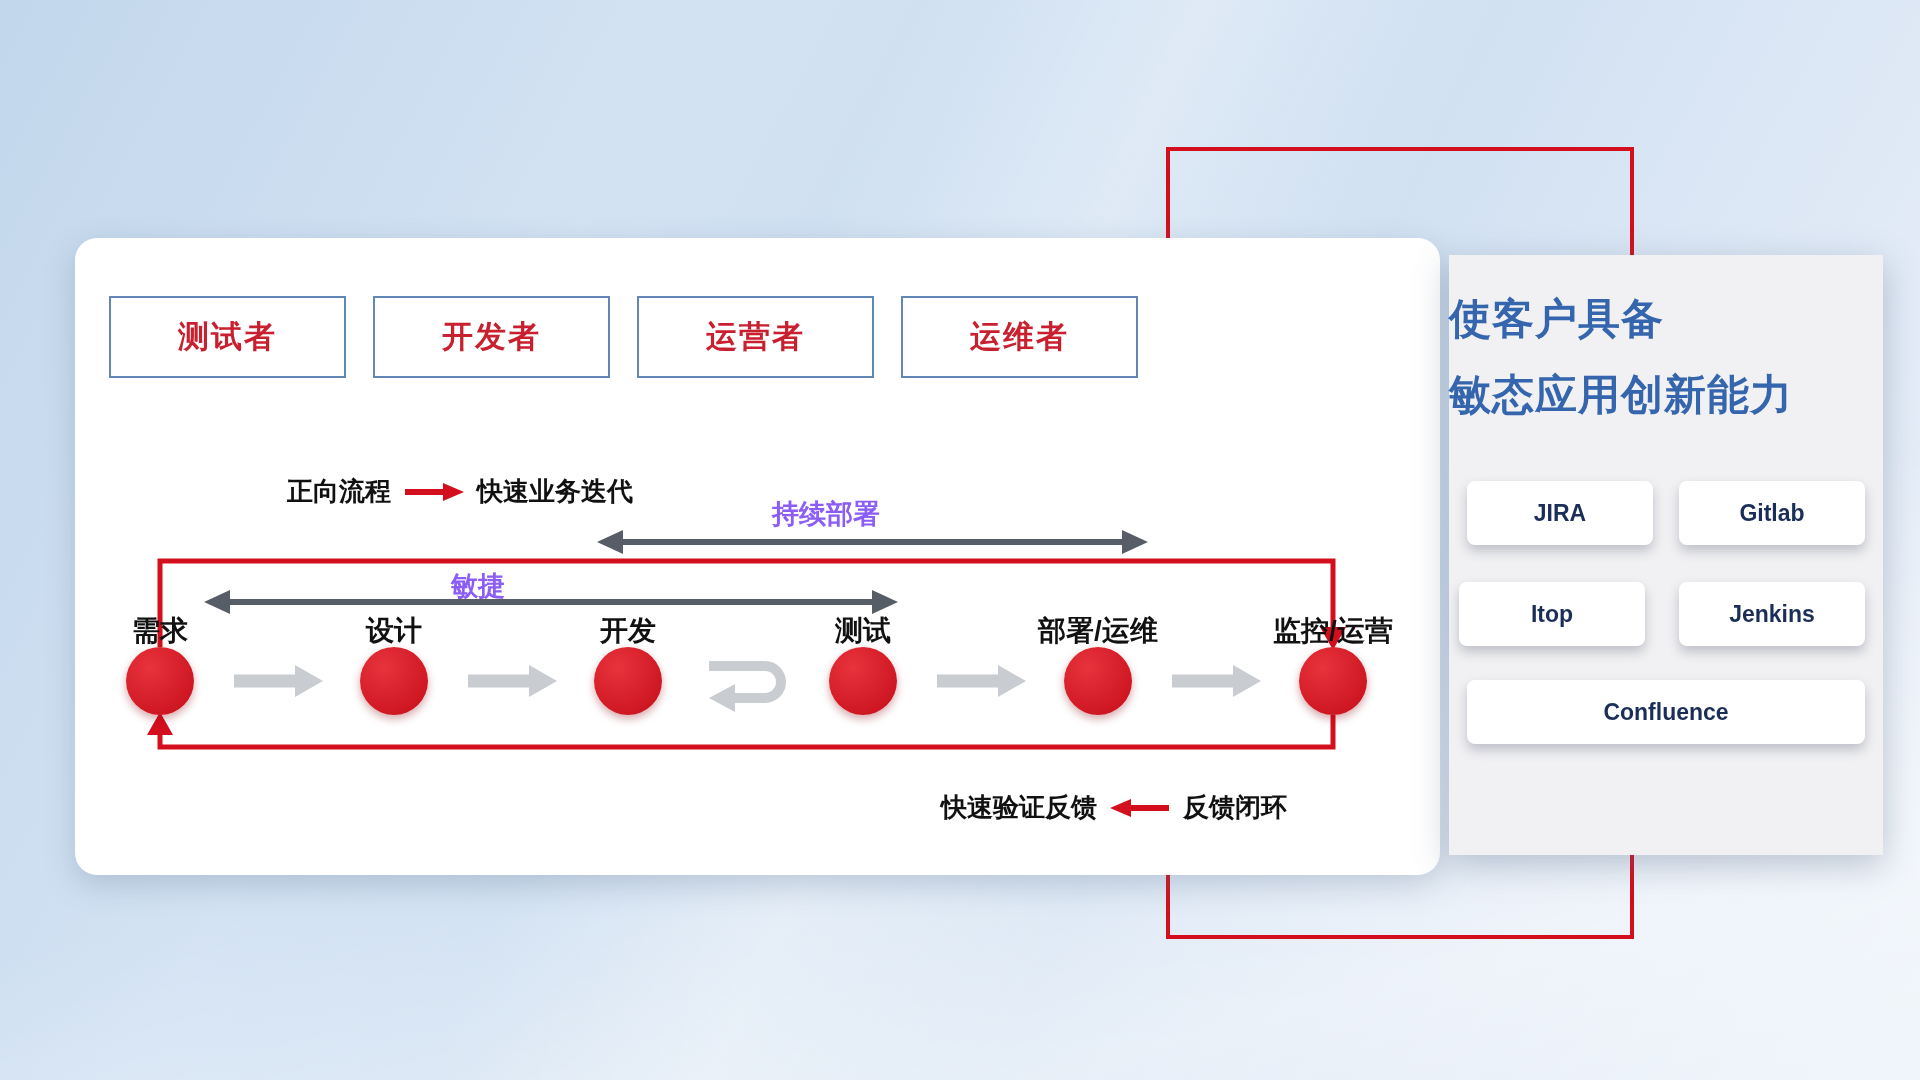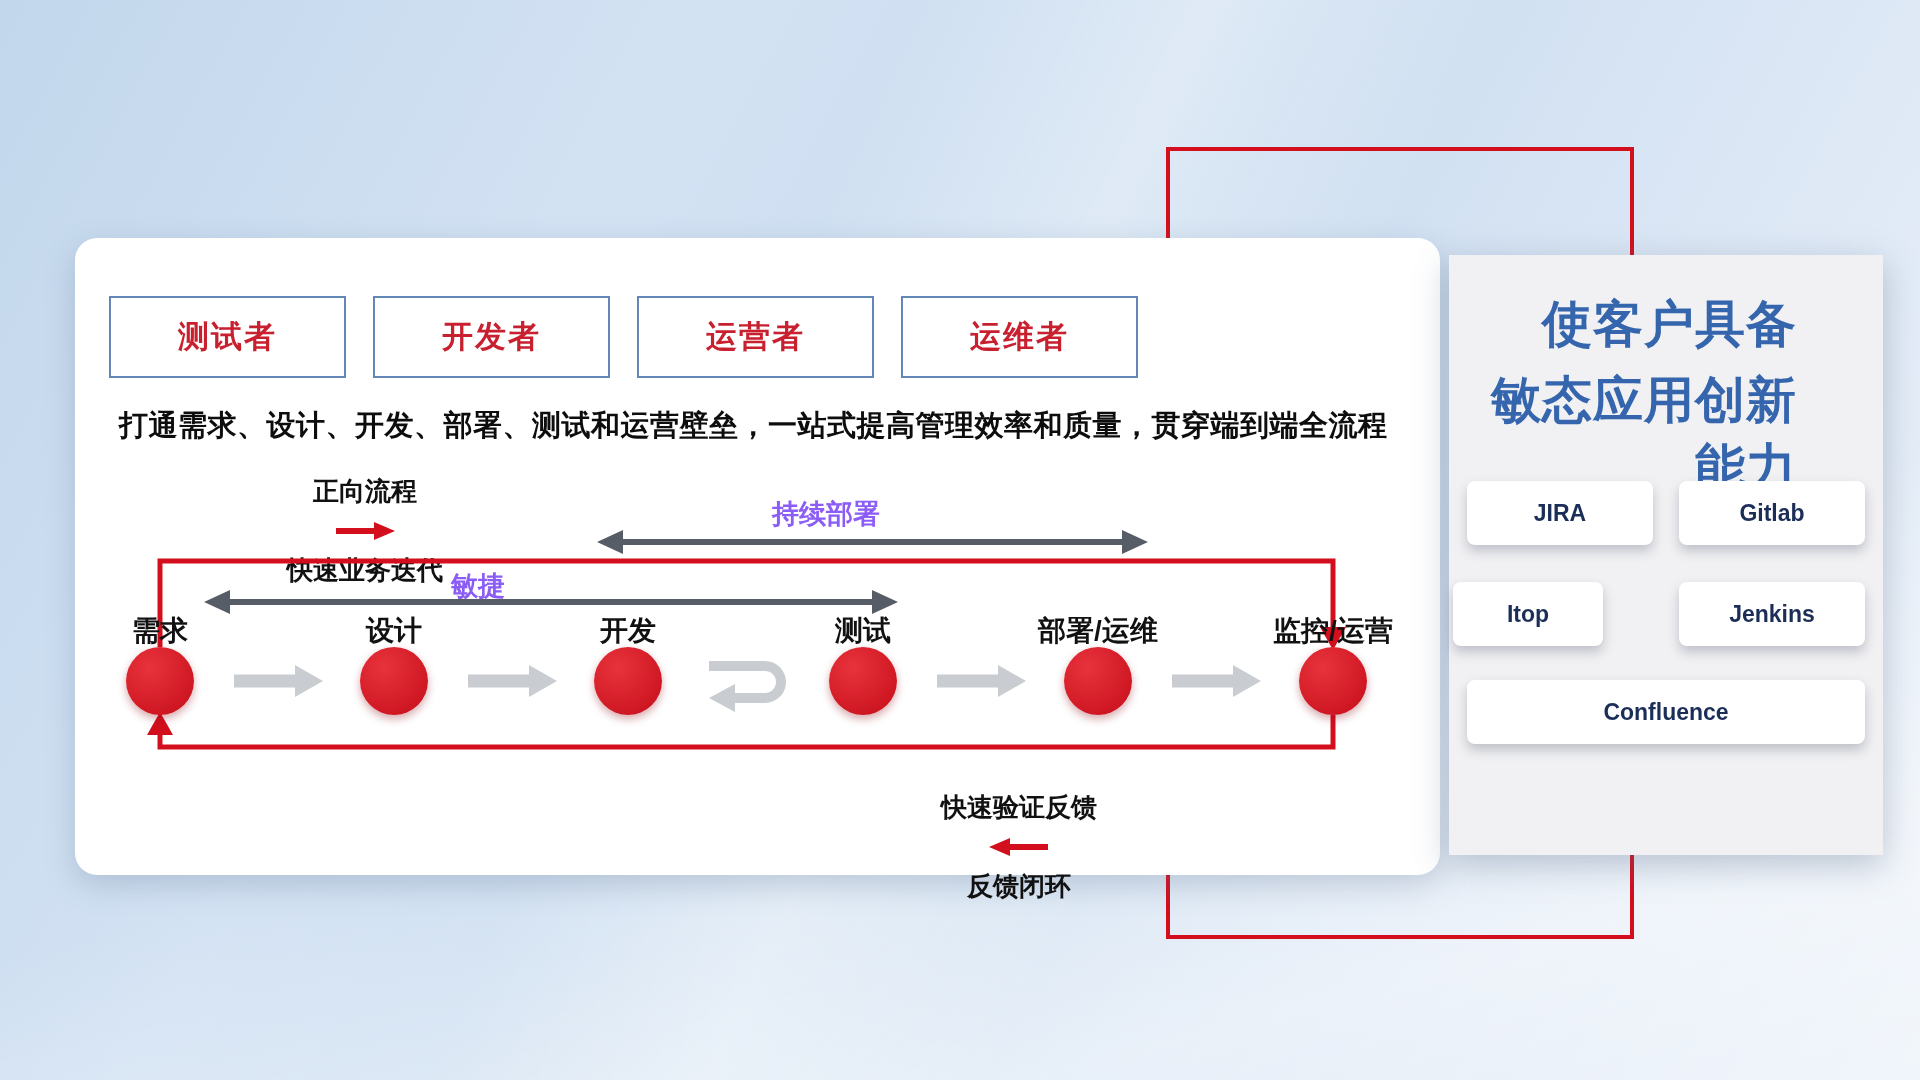--- a/index.html
+++ b/index.html
@@ -23,41 +23,41 @@
     position:absolute;left:75px;top:238px;width:1365px;height:637px;
     background:#ffffff;border-radius:22px;z-index:2;
     box-shadow:0 10px 30px rgba(90,110,140,.28);
   }
   
   .panel{
     position:absolute;left:1449px;top:255px;width:434px;height:600px;
     background:#f1f1f3;z-index:3;box-shadow:0 10px 32px rgba(80,100,130,.35);
   }
   .panel-title{
-    position:absolute;left:0;width:348px;text-align:right;
-    color:#3566ad;font-weight:bold;font-size:50px;letter-spacing:1px;
+    position:absolute;left:0;width:348px;text-align:left;
+    color:#3566ad;font-weight:bold;font-size:42px;letter-spacing:1px;
   }
   .tool-btn{
     position:absolute;height:64px;background:#ffffff;border-radius:8px;
     box-shadow:0 6px 12px rgba(60,70,95,.28);
     display:flex;align-items:center;justify-content:center;
     color:#1b2e58;font-weight:bold;font-size:23px;
   }
   
   .roles{position:absolute;left:34px;top:58px;display:flex;gap:27px;}
   .role-box{
     width:233px;height:78px;border:2px solid #6286b6;background:#fff;
     display:flex;align-items:center;justify-content:center;
     color:#c8202e;font-weight:bold;font-size:31px;letter-spacing:2px;
   }
   .description{
     position:absolute;left:44px;top:168px;width:1280px;
     color:#0d0d0d;font-weight:bold;font-size:29px;letter-spacing:.5px;
   }
-  .legend{position:absolute;display:flex;align-items:center;gap:12px;flex-direction:column;}
+  .legend{position:absolute;display:flex;align-items:center;gap:12px;}
   .legend-forward{left:212px;top:236px;}
   .legend-feedback{left:866px;top:552px;}
   .legend .lbl{color:#111;font-weight:bold;font-size:26px;}
   .span-label{
     position:absolute;color:#8b5cf6;font-weight:bold;font-size:27px;text-align:left;width:200px;
   }
   .cd-label{left:697px;top:258px;}
   .agile-label{left:376px;top:330px;}
   .diagram-svg{position:absolute;left:0;top:0;}
   .node-circle{
@@ -88,21 +88,20 @@
           <span>开发者</span>
         </div>
       <div class="role-box">
           <span>运营者</span>
         </div>
       <div class="role-box">
           <span>运维者</span>
         </div>
     </div>
 
-    <div class="description">打通需求、设计、开发、部署、测试和运营壁垒，一站式提高管理效率和质量，贯穿端到端全流程</div>
 
     <div class="legend legend-forward">
       <span class="lbl">正向流程</span>
       <svg width="62" height="20" viewBox="0 0 62 20">
         <line x1="2" y1="10" x2="42" y2="10" stroke="#d30f1e" stroke-width="6"></line>
         <polygon points="61,10 40,1 40,19" fill="#d30f1e"></polygon>
       </svg>
       <span class="lbl">快速业务迭代</span>
     </div>
 
@@ -183,21 +182,21 @@
   <div class="panel">
     <div class="panel-title" style="top:36px">使客户具备</div>
     <div class="panel-title" style="top:112px">敏态应用创新能力</div>
 
     <div class="tool-btn" style="left:18px;top:226px;width:186px">
         <span>JIRA</span>
       </div>
     <div class="tool-btn" style="left:230px;top:226px;width:186px">
         <span>Gitlab</span>
       </div>
-    <div class="tool-btn" style="left:4px;top:327px;width:150px">
+    <div class="tool-btn" style="left:10px;top:327px;width:186px">
         <span>Itop</span>
       </div>
     <div class="tool-btn" style="left:230px;top:327px;width:186px">
         <span>Jenkins</span>
       </div>
     <div class="tool-btn" style="left:18px;top:425px;width:398px">
         <span>Confluence</span>
       </div>
   </div>
 </div>

